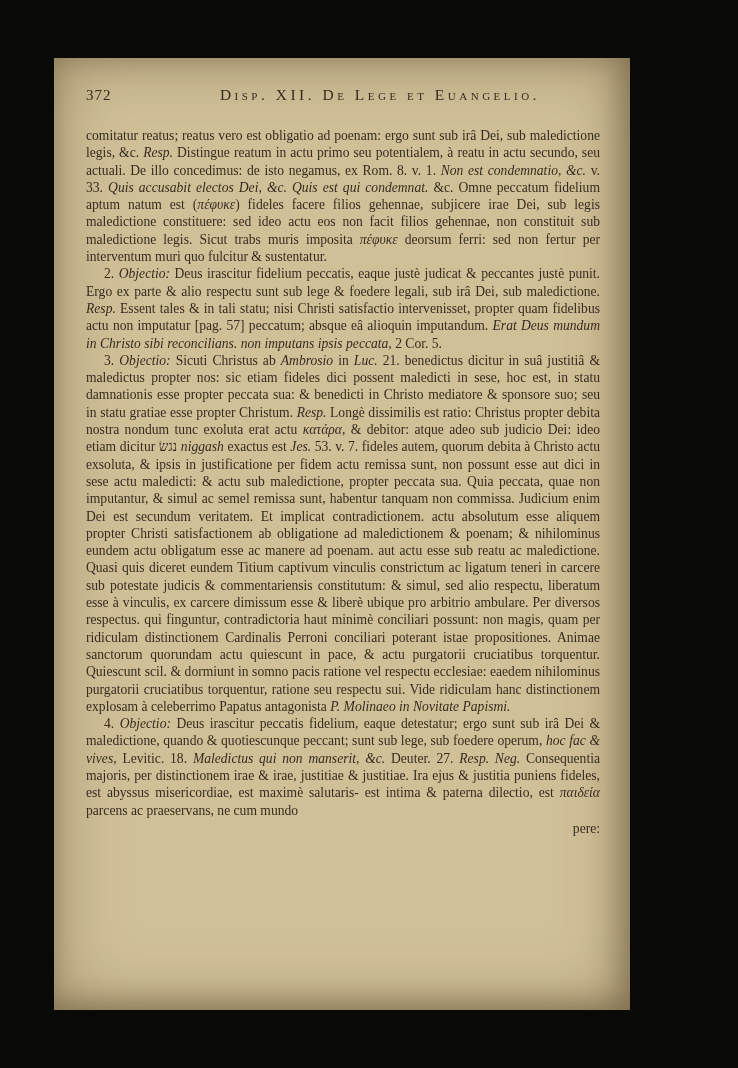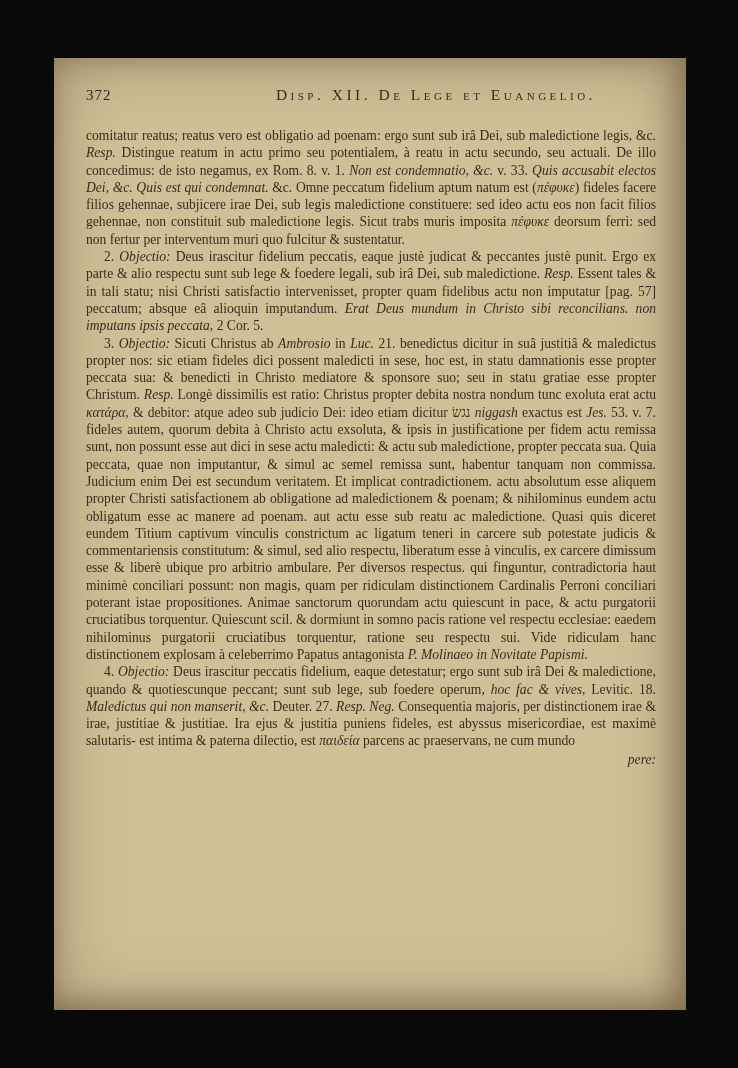--- a/index.html
+++ b/index.html
@@ -3,42 +3,42 @@
 <meta charset="utf-8">
 <style>
   html,body{margin:0;padding:0;}
   body{
     width:738px;height:1068px;position:relative;
     background:#090907;
     font-family:"Liberation Serif", serif;
     overflow:hidden;
   }
   .page{
-    position:absolute;left:54px;top:58px;width:632px;height:952px;
+    position:absolute;left:54px;top:58px;width:576px;height:952px;
     background:var(--page-bg,#d0c098);
     color:var(--ink,#362c1e);
     box-shadow:inset 0 0 70px rgba(82,62,32,.38), inset -14px 0 28px rgba(60,45,22,.25), inset 0 -10px 24px rgba(60,45,22,.2);
   }
   .inner{position:absolute;left:32px;top:28px;right:30px;}
   .headrow{display:flex;align-items:baseline;margin-bottom:23px;}
   .pagenum{font-size:15px;letter-spacing:1px;min-width:60px;}
   .header{
     flex:1;text-align:right;
     font-variant:small-caps;letter-spacing:3.5px;
     font-size:15.5px;
     padding-right:60px;
   }
   .textbody{
     font-size:13.6px;line-height:17.3px;text-align:justify;
     text-justify:inter-word;
   }
   p.para{margin:0;padding:0;}
   p.indent{text-indent:18px;}
   .it{font-style:italic;}
-  .catchword{text-align:right;margin-top:1px;font-size:13.6px;line-height:17.3px;font-style:italic;}
+  .catchword{text-align:right;margin-top:1px;font-size:13.6px;line-height:17.3px;}
 </style>
 </head>
 <body style="background: rgb(9, 9, 7);">
 
 <div class="page">
   <div class="inner">
     <div class="headrow">
       <span class="pagenum">372</span>
       <span class="header">Disp. XII. De Lege et Euangelio.</span>
     </div>

